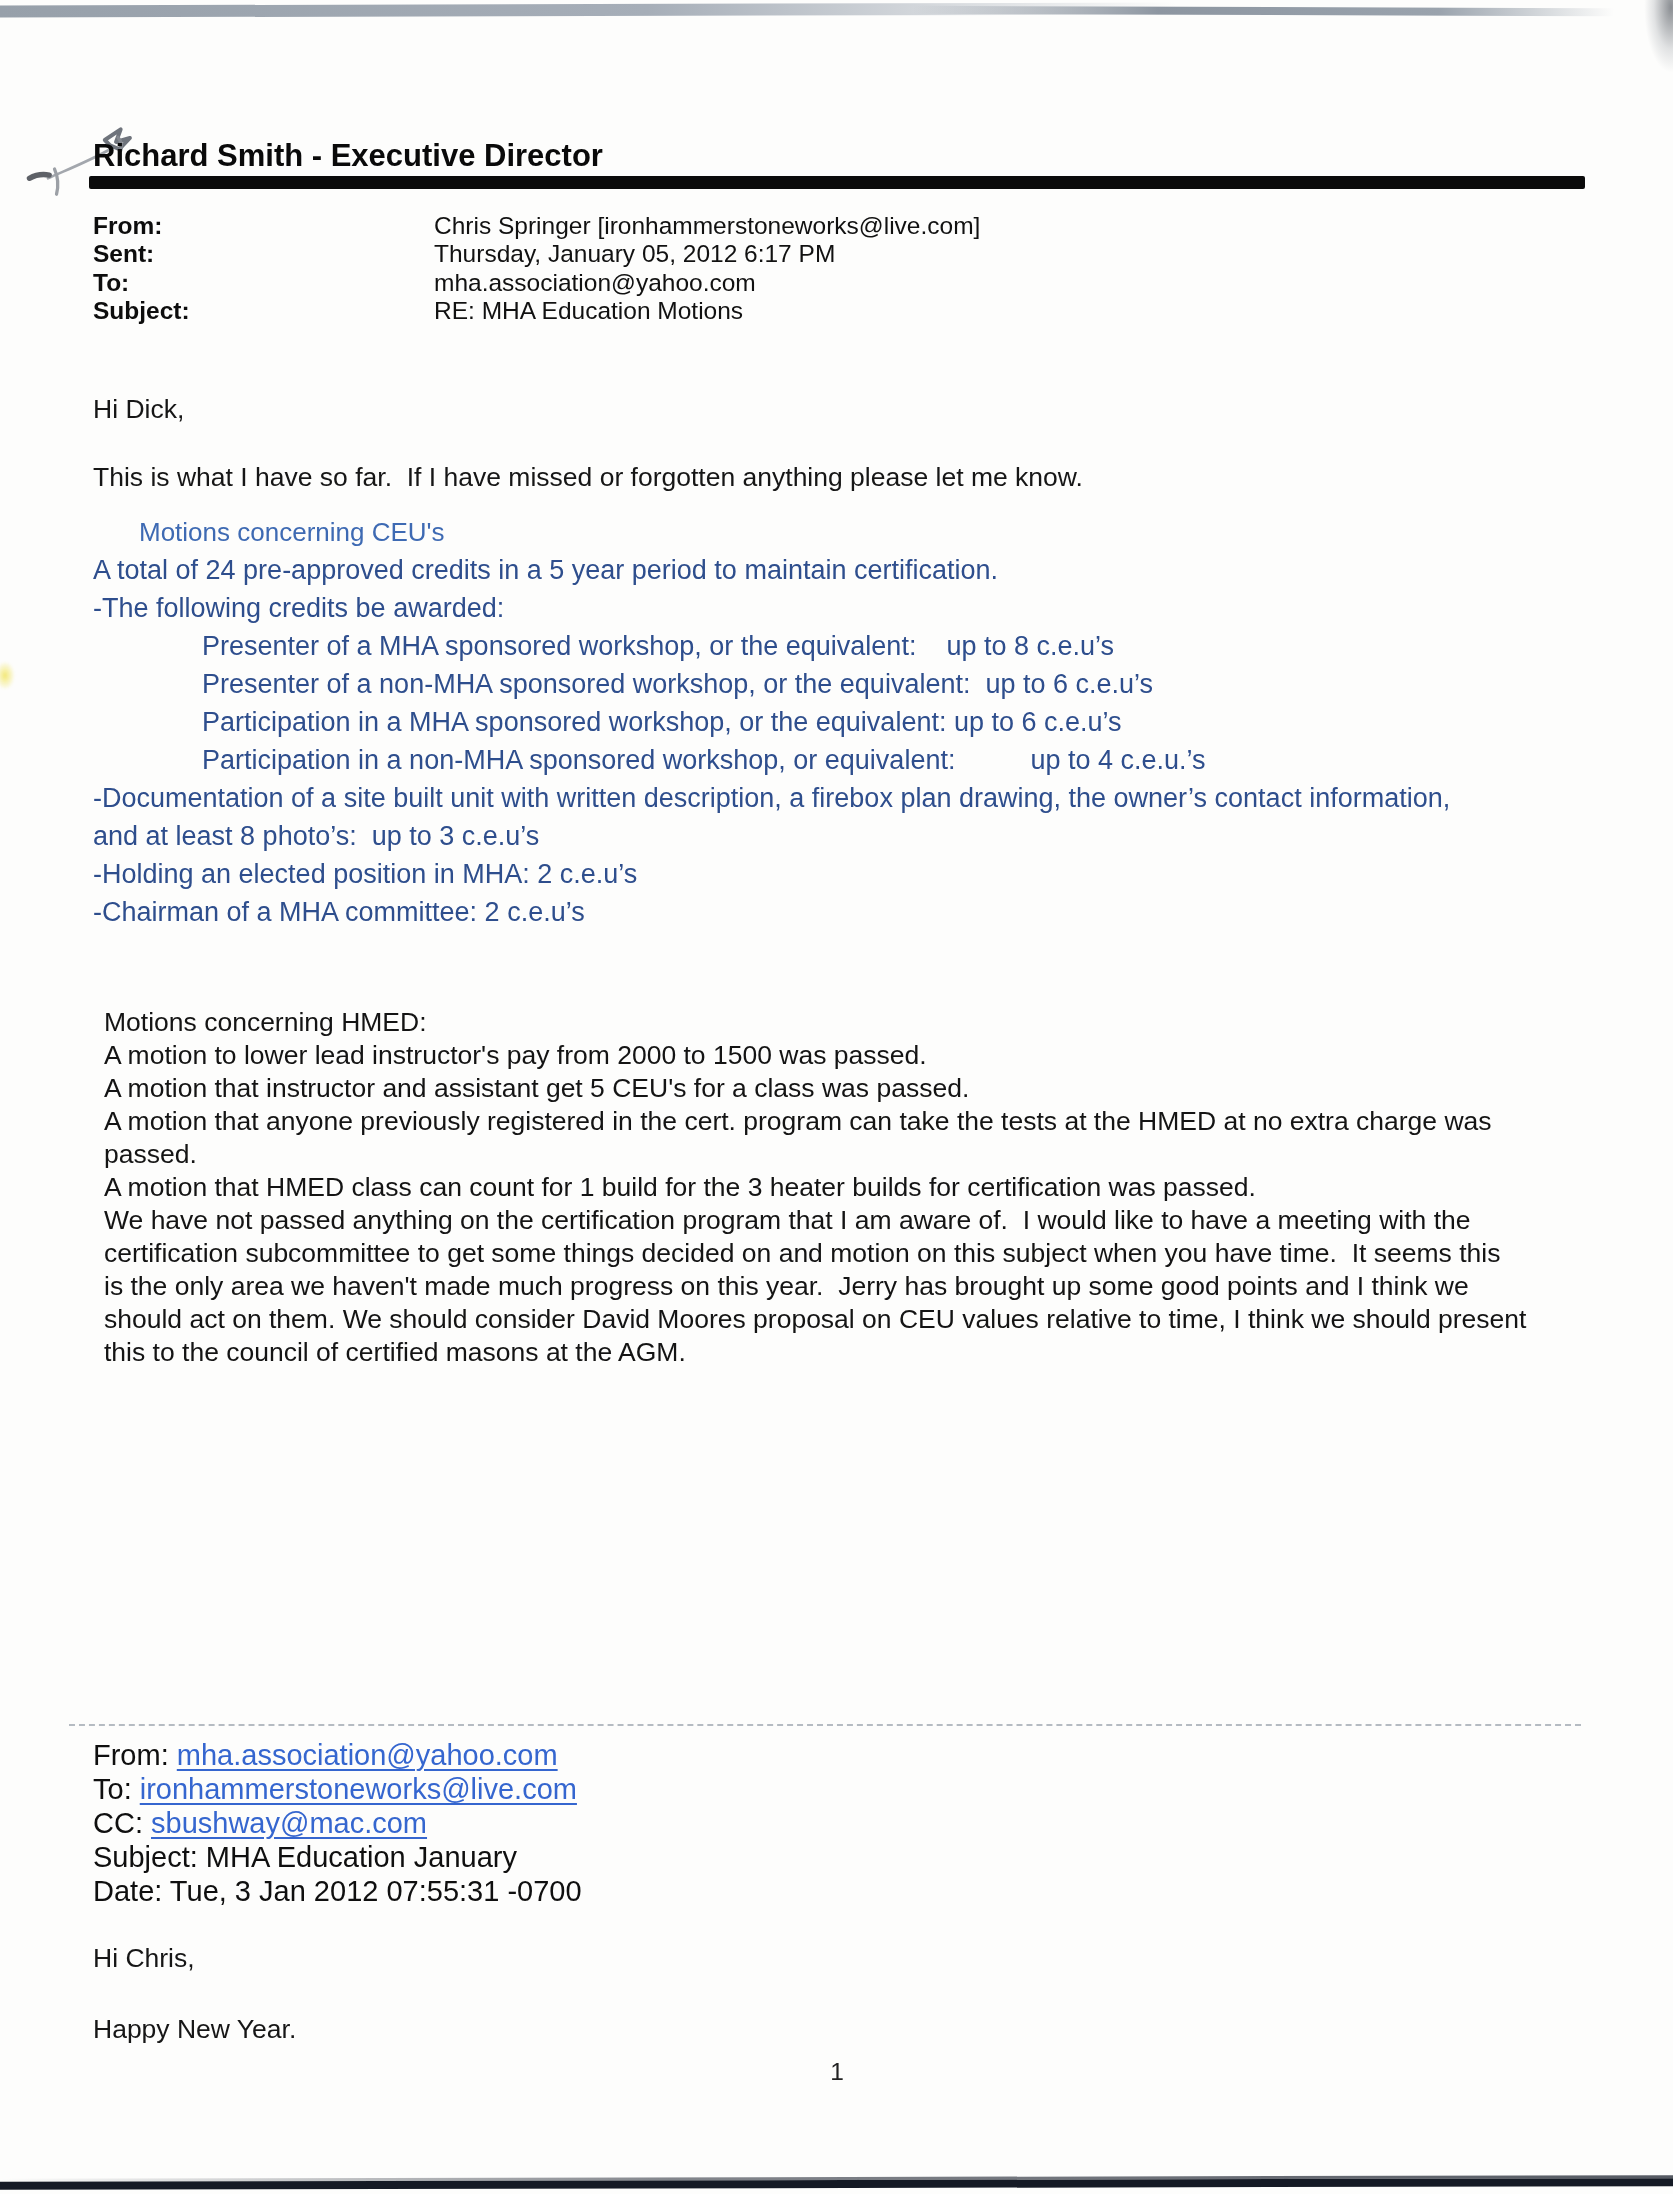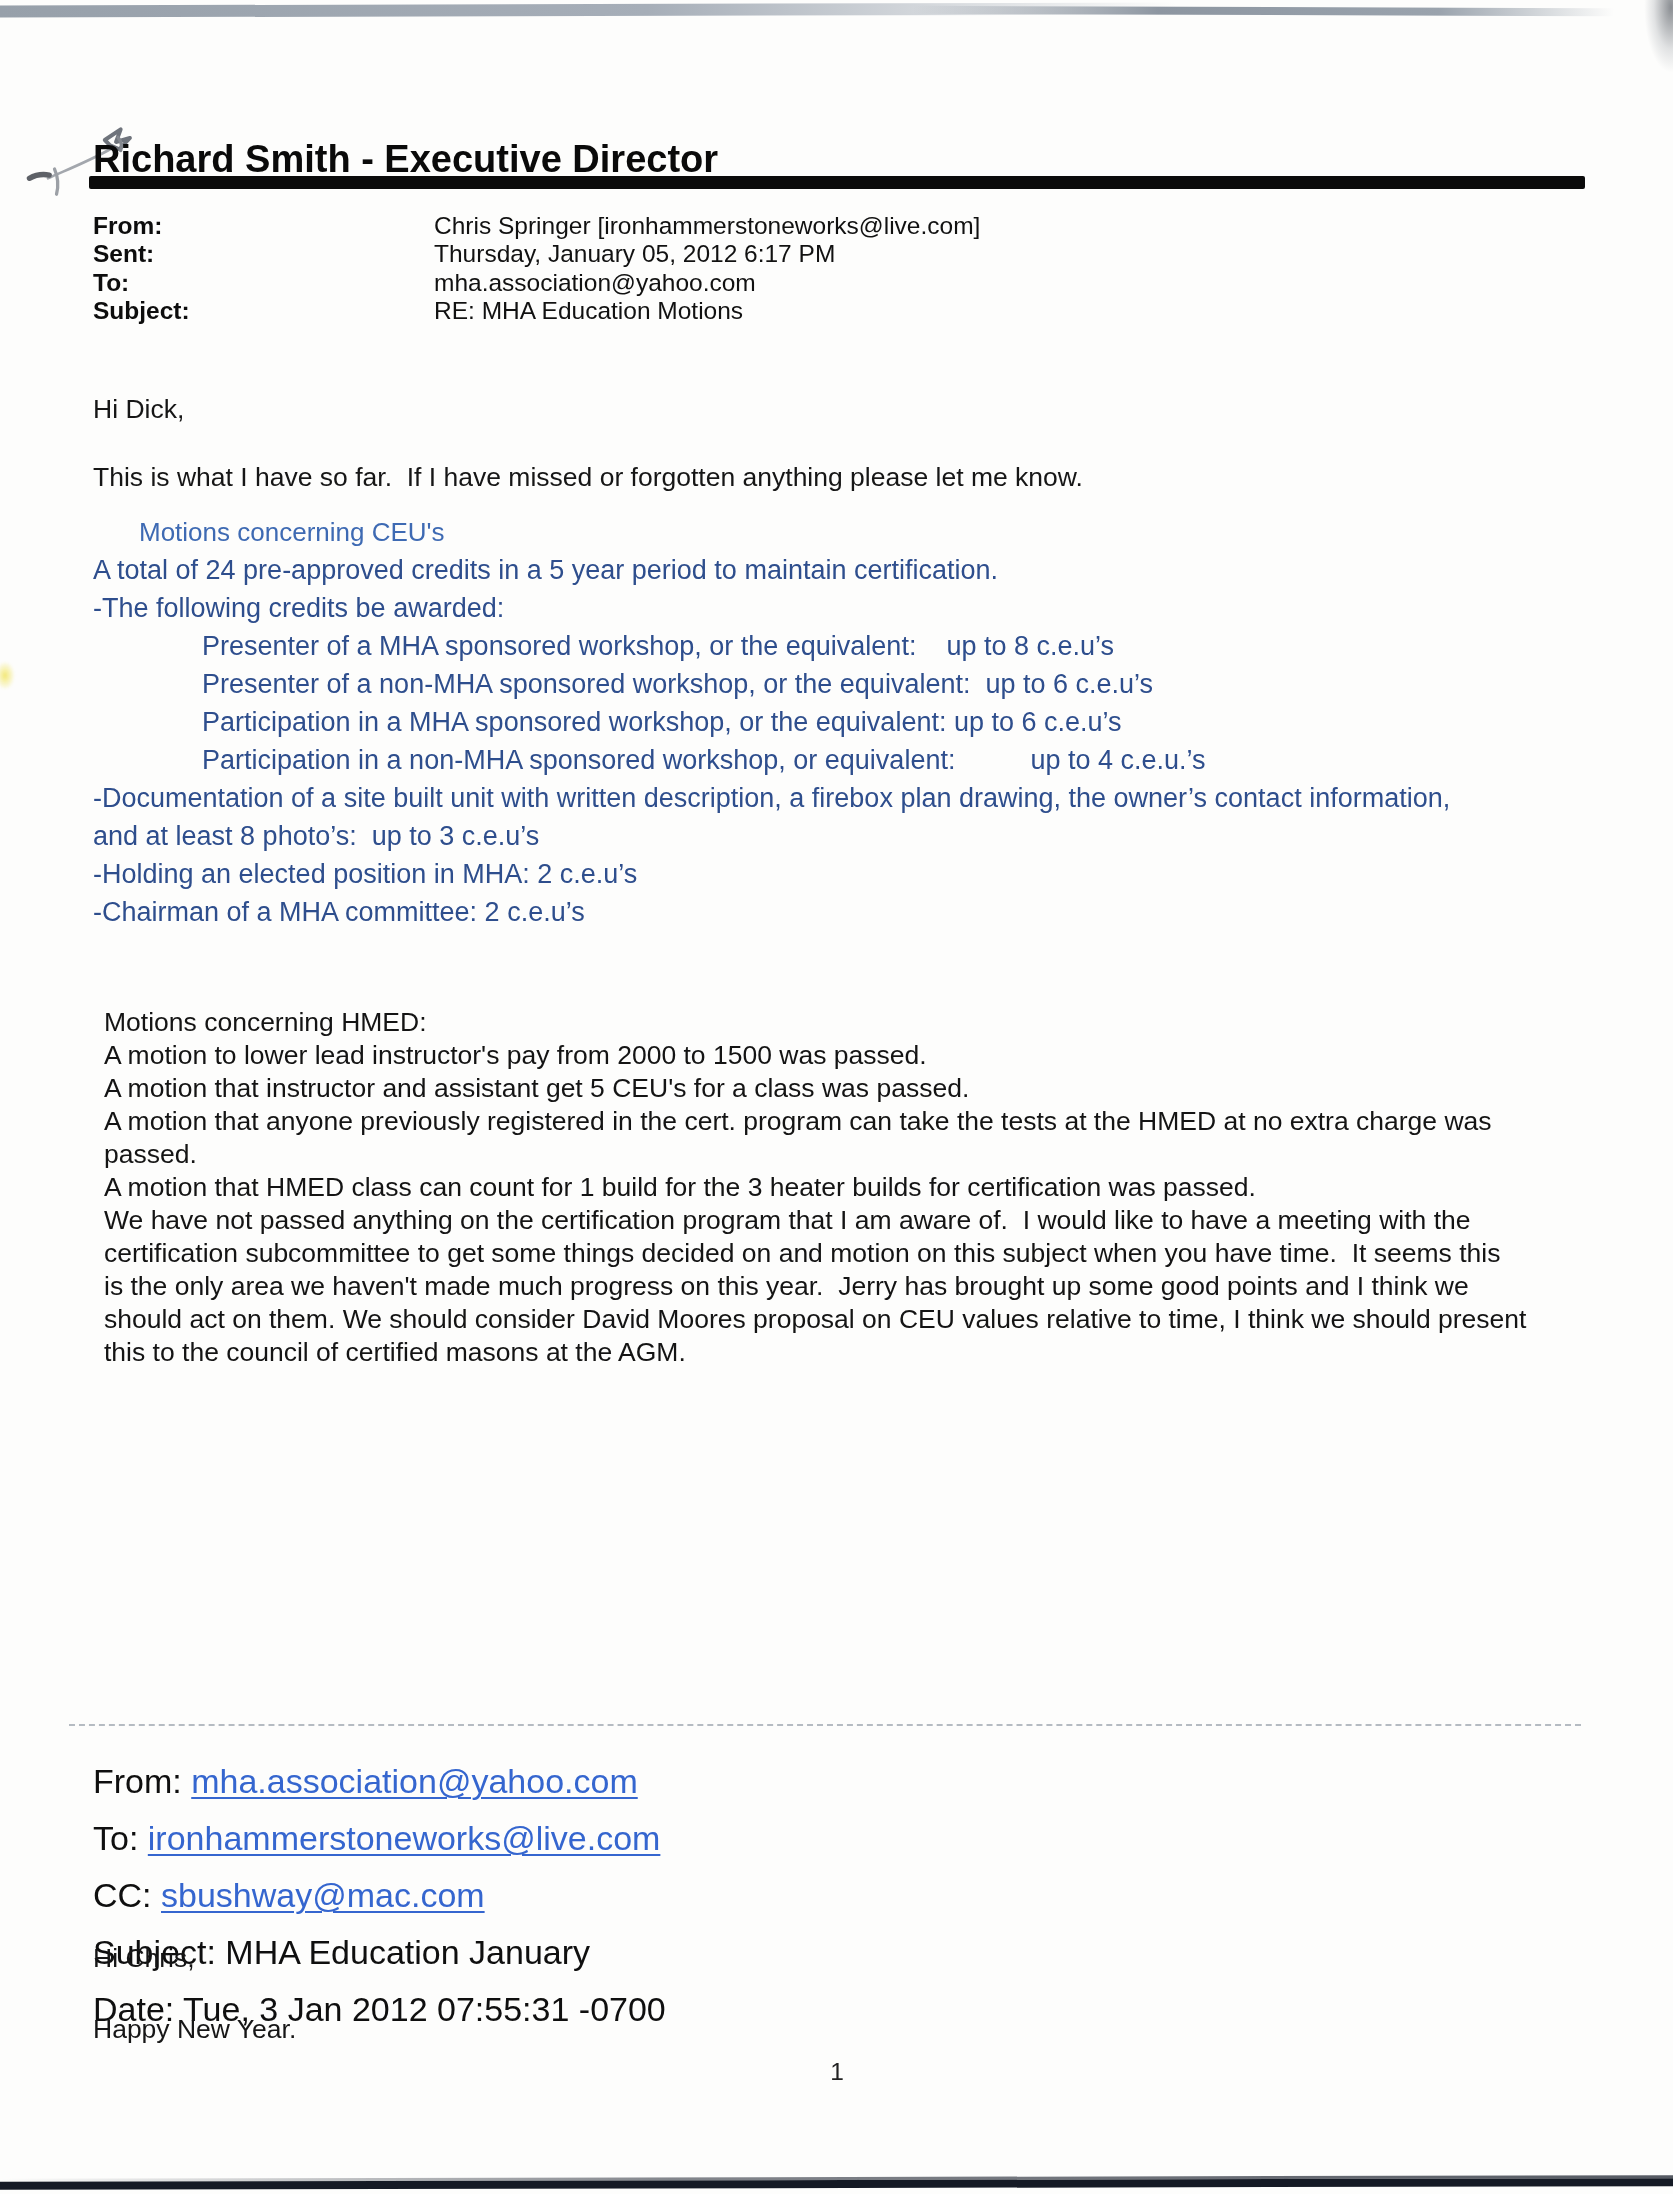--- a/index.html
+++ b/index.html
@@ -19,21 +19,21 @@
     background:radial-gradient(ellipse at 90% 10%,rgba(90,95,102,.7),rgba(140,145,152,.25) 45%,transparent 70%);}
   .scan-bottom{position:absolute;left:-4px;top:2180px;width:1683px;height:8px;
     background:#151a25;transform:rotate(-0.12deg);}
   .scan-bottom-2{position:absolute;left:0;top:2177px;width:1674px;height:3.3px;
     background:linear-gradient(to right,rgba(30,36,48,0),rgba(30,36,48,.55) 40%,rgba(30,36,48,.75));transform:rotate(-0.12deg);}
   .smudge-yellow{position:absolute;left:-5.3px;top:661px;width:20px;height:29px;border-radius:50%;
     background:radial-gradient(ellipse,rgba(240,226,74,.75),rgba(240,226,74,0) 70%);filter:blur(1.3px);}
   .pen-marks{position:absolute;left:20px;top:99px;width:278px;height:119px;}
 
   
-  .title{position:absolute;left:93px;top:138px;font-size:38px;font-weight:bold;color:#0a0a0a;
+  .title{position:absolute;left:93px;top:138px;font-size:31px;font-weight:bold;color:#0a0a0a;
     letter-spacing:0px;white-space:pre;}
   .title-rule{position:absolute;left:89px;top:176px;width:1496px;height:13.2px;background:#0b0b0b;border-radius:2px;}
 
   
   .hdr{position:absolute;left:93px;top:212px;width:1323px;}
   .hrow{display:flex;height:28.4px;align-items:flex-start;}
   .hlabel{width:341px;font-weight:bold;font-size:24.5px;color:#0d0d0d;white-space:pre;}
   .hvalue{font-size:24.5px;color:#111;white-space:pre;}
 
   .tline{position:absolute;left:93px;white-space:pre;}
@@ -52,21 +52,21 @@
   
   .sig{position:absolute;left:93px;top:1406px;}
   .sig .line{height:33px;font-size:26.5px;color:#141414;white-space:pre;}
 
   
   .divider{position:absolute;left:69px;top:1724px;width:1512px;height:0;
     border-top:2.6px dashed #a9b0b8;opacity:.85;}
 
   
   .quoted{position:absolute;left:93px;top:1739px;}
-  .qrow{height:34px;font-size:34px;color:#0f0f0f;white-space:pre;margin-top:23px;}
+  .qrow{height:34px;font-size:29px;color:#0f0f0f;white-space:pre;}
   .qrow .qlabel{color:#0f0f0f;}
   .qrow a.qlink{color:#3566cf;text-decoration:underline;text-decoration-thickness:2px;text-underline-offset:4px;cursor:pointer;}
   .qrow .qvalue{color:#0f0f0f;}
 
   .pagenum{position:absolute;left:0;top:2058px;width:1674px;text-align:center;
     font-size:24.5px;color:#222;}
 </style>
 </head>
 <body>
 

